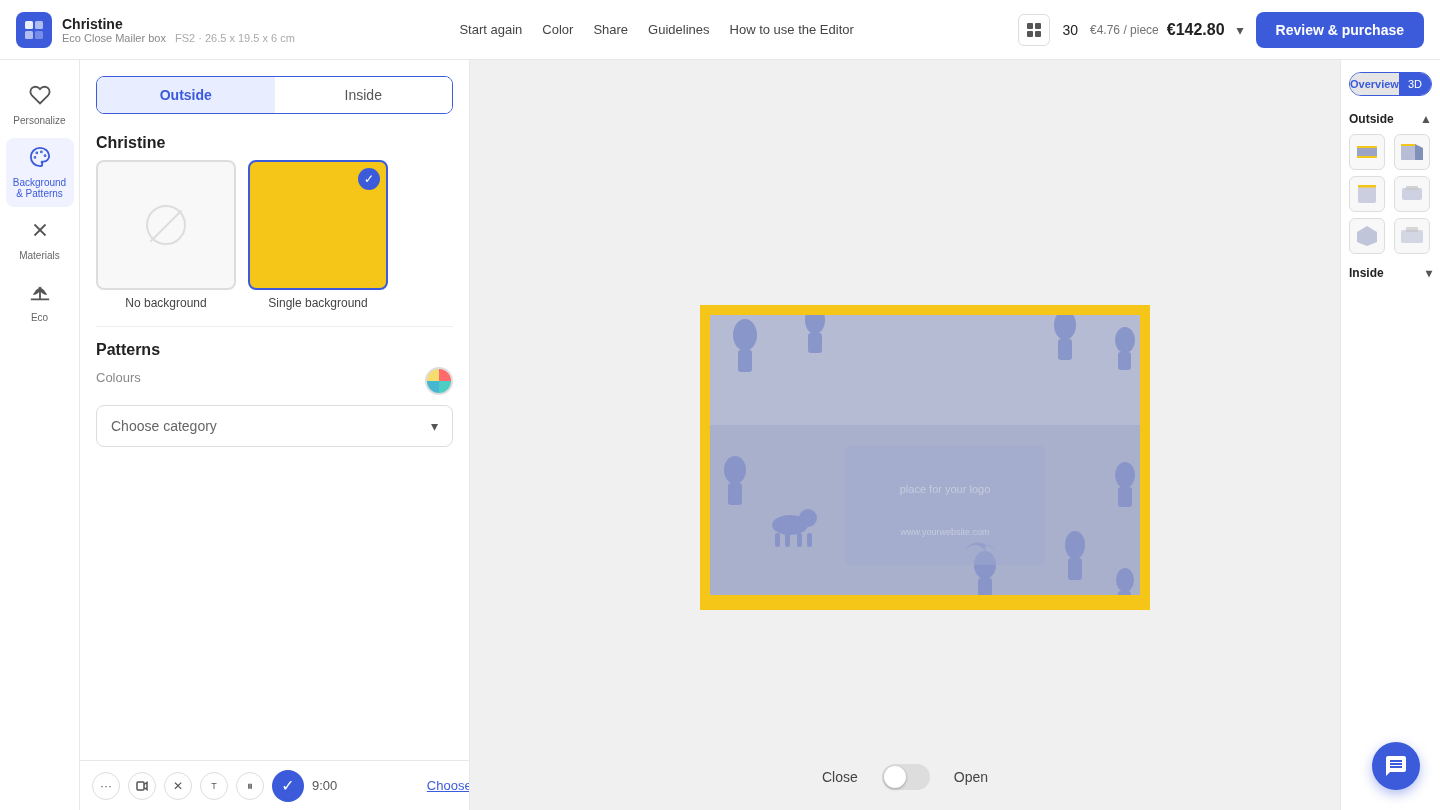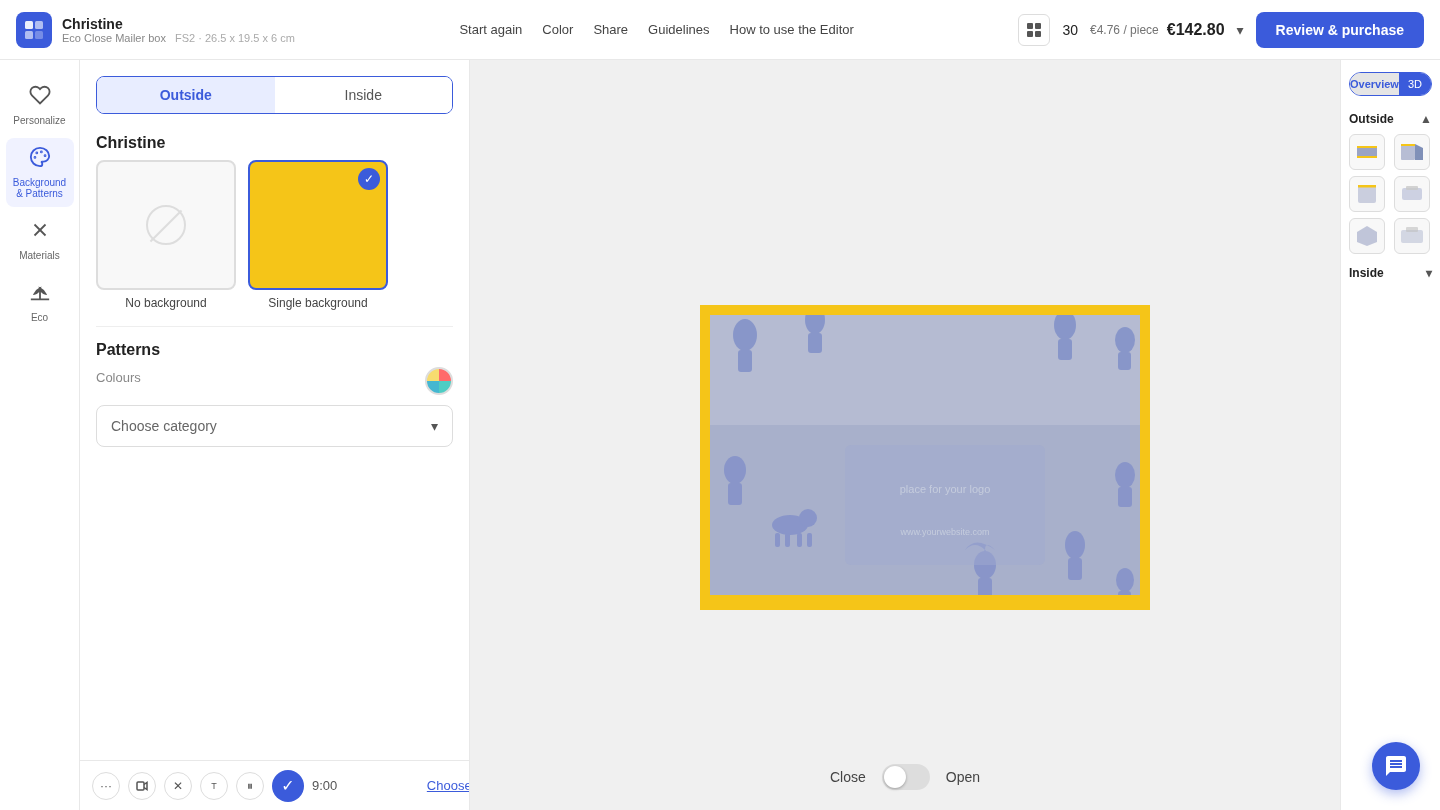--- a/index.html
+++ b/index.html
@@ -326,21 +326,21 @@
     }
 
     
     .bottom-controls {
       position: absolute;
       bottom: 20px;
       left: 50%;
       transform: translateX(-50%);
       display: flex;
       align-items: center;
-      gap: 16px;
+      gap: 24px;
       background: transparent;
     }
     .close-open-label {
       font-size: 14px;
       color: #444;
     }
     .toggle-switch {
       width: 48px;
       height: 26px;
       background: #ddd;

